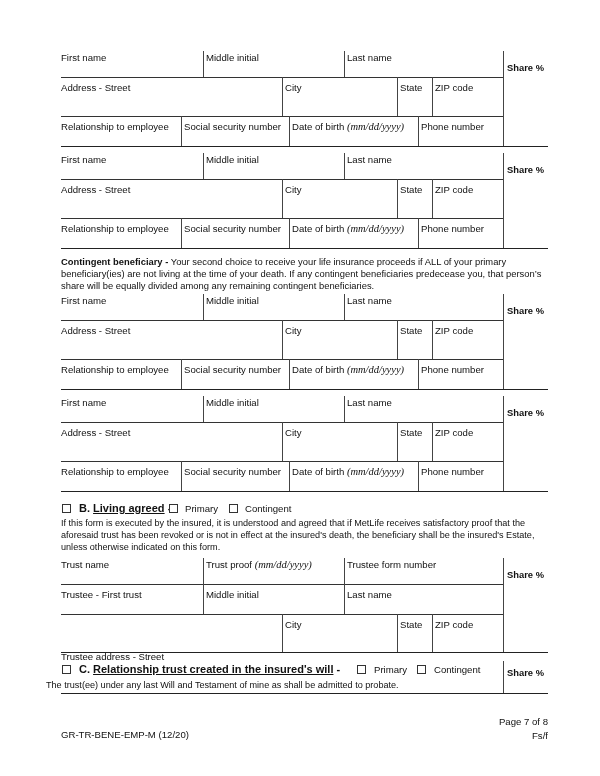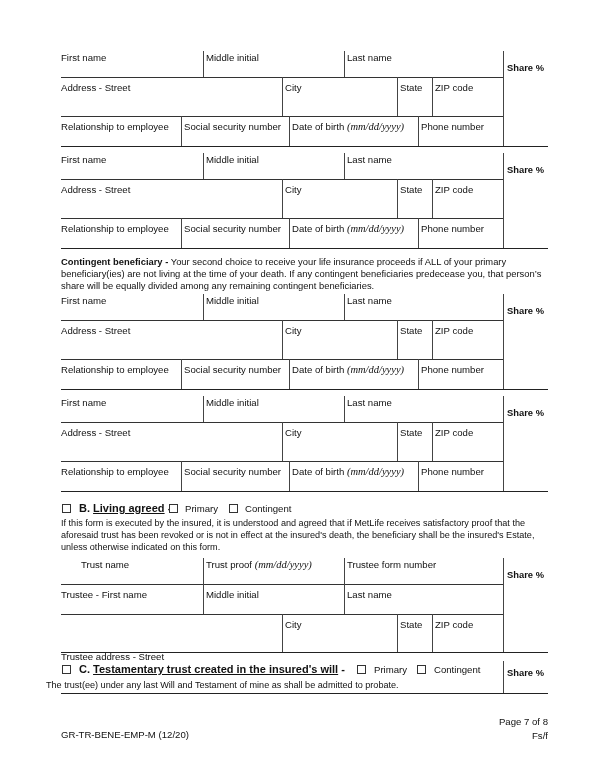--- a/index.html
+++ b/index.html
@@ -146,49 +146,49 @@
 <div>
   <div class="cb" style="left:62px;top:504px;"></div>
   <span class="sect-title" style="left:79px;top:502px;"><span>B.</span> <u>Living agreed</u> <span>-</span></span>
   <div class="cb" style="left:169px;top:504px;"></div>
   <span class="opt" style="left:185px;top:503px;">Primary</span>
   <div class="cb" style="left:229px;top:504px;"></div>
   <span class="opt" style="left:245px;top:503px;">Contingent</span>
 
   <div class="para" style="top:518px;font-size:9.1px;line-height:11.8px;">If this form is executed by the insured, it is understood and agreed that if MetLife receives satisfactory proof that the aforesaid trust has been revoked or is not in effect at the insured's death, the beneficiary shall be the insured's Estate, unless otherwise indicated on this form.</div>
 
-  <span class="lbl" style="left:61px;top:559px;margin-left:20px;">Trust name</span>
+  <span class="lbl" style="left:61px;top:559px;">Trust name</span>
   <span class="lbl" style="left:206px;top:559px;"><span>Trust proof</span> <i>(mm/dd/yyyy)</i></span>
   <span class="lbl" style="left:347px;top:559px;">Trustee form number</span>
   <span class="share" style="left:507px;top:569px;">Share %</span>
   <div class="vline" style="left:203px;top:558px;height:26px;"></div>
   <div class="vline" style="left:344px;top:558px;height:26px;"></div>
   <div class="hline" style="left:61px;top:584px;width:442px;"></div>
 
-  <span class="lbl" style="left:61px;top:589px;">Trustee - First name</span>
+  <span class="lbl" style="left:61px;top:589px;">Trustee - First trust</span>
   <span class="lbl" style="left:206px;top:589px;">Middle initial</span>
   <span class="lbl" style="left:347px;top:589px;">Last name</span>
   <div class="vline" style="left:203px;top:584px;height:30px;"></div>
   <div class="vline" style="left:344px;top:584px;height:30px;"></div>
   <div class="hline" style="left:61px;top:614px;width:442px;"></div>
 
   <span class="lbl" style="left:61px;top:619px;margin-top:32px;">Trustee address - Street</span>
   <span class="lbl" style="left:285px;top:619px;">City</span>
   <span class="lbl" style="left:400px;top:619px;">State</span>
   <span class="lbl" style="left:435px;top:619px;">ZIP code</span>
   <div class="vline" style="left:282px;top:614px;height:38px;"></div>
   <div class="vline" style="left:397px;top:614px;height:38px;"></div>
   <div class="vline" style="left:432px;top:614px;height:38px;"></div>
   <div class="vline" style="left:503px;top:558px;height:94px;"></div>
   <div class="hline thick" style="left:61px;top:652px;width:487px;"></div>
 </div>
 
 <div>
   <div class="cb" style="left:62px;top:665px;"></div>
-  <span class="sect-title" style="left:79px;top:663px;"><span>C.</span> <u>Testamentary trust created in the insured's will</u> <span>-</span></span>
+  <span class="sect-title" style="left:79px;top:663px;"><span>C.</span> <u>Relationship trust created in the insured's will</u> <span>-</span></span>
   <div class="cb" style="left:357px;top:665px;"></div>
   <span class="opt" style="left:374px;top:664px;">Primary</span>
   <div class="cb" style="left:417px;top:665px;"></div>
   <span class="opt" style="left:434px;top:664px;">Contingent</span>
   <span class="share" style="left:507px;top:667px;">Share %</span>
   <div class="vline" style="left:503px;top:661px;height:32px;"></div>
   <span class="lbl" style="left:46px;top:679px;font-size:9.1px;">The trust(ee) under any last Will and Testament of mine as shall be admitted to probate.</span>
   <div class="hline thick" style="left:61px;top:693px;width:487px;"></div>
 </div>
 

